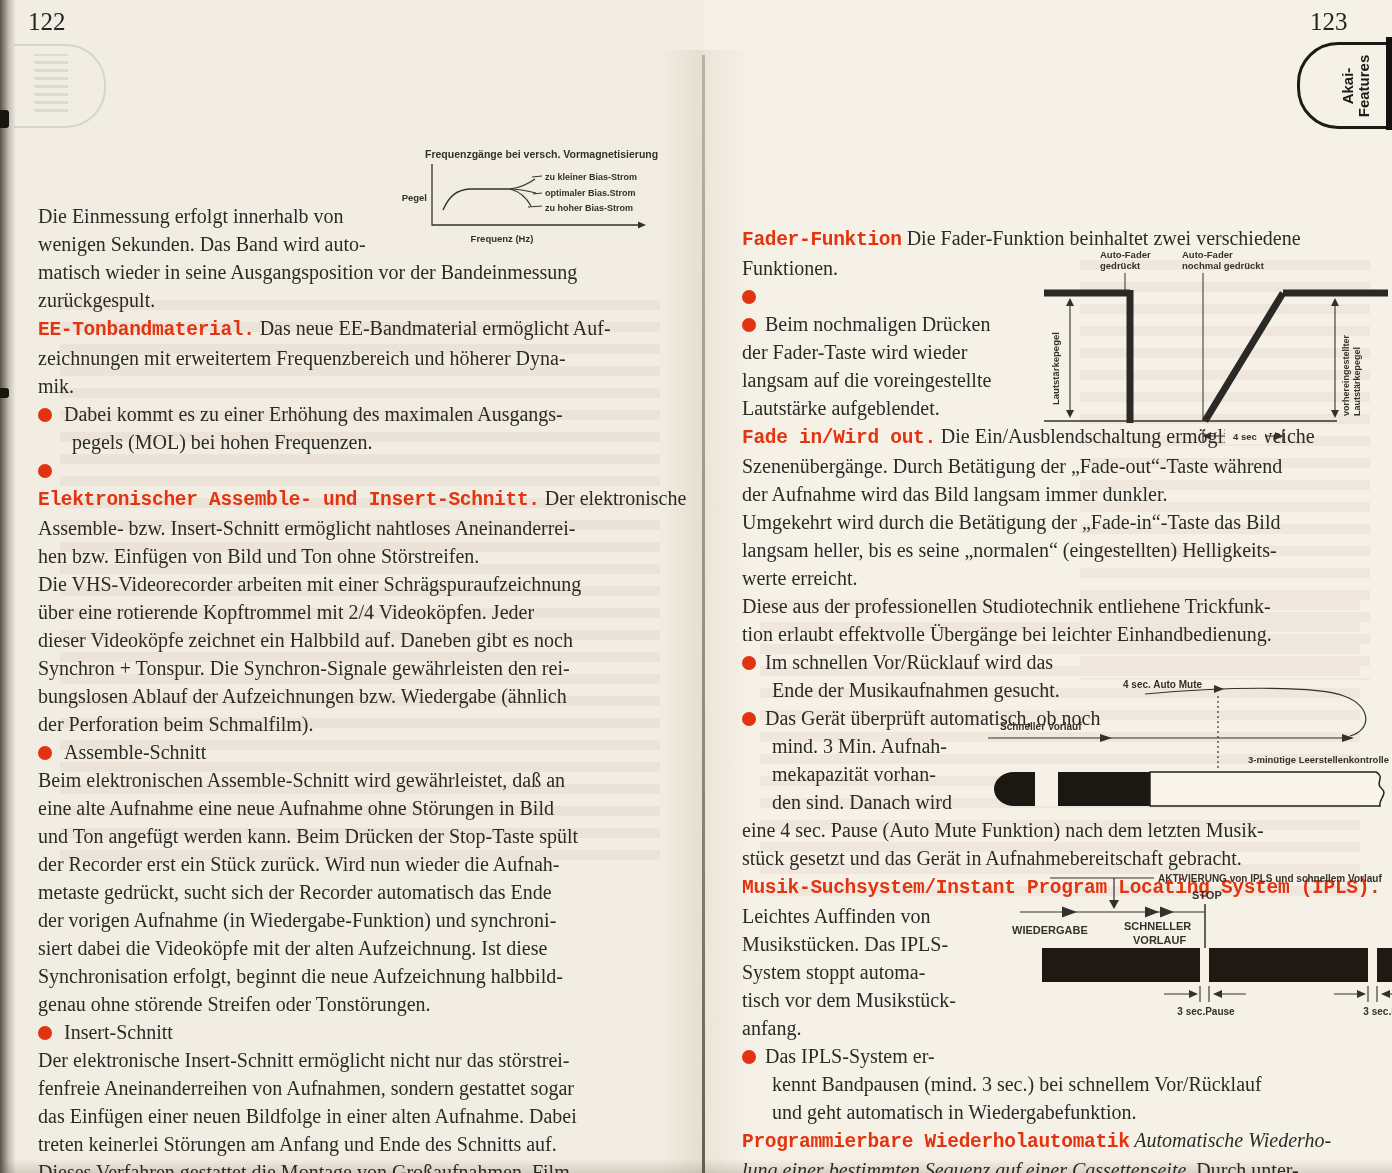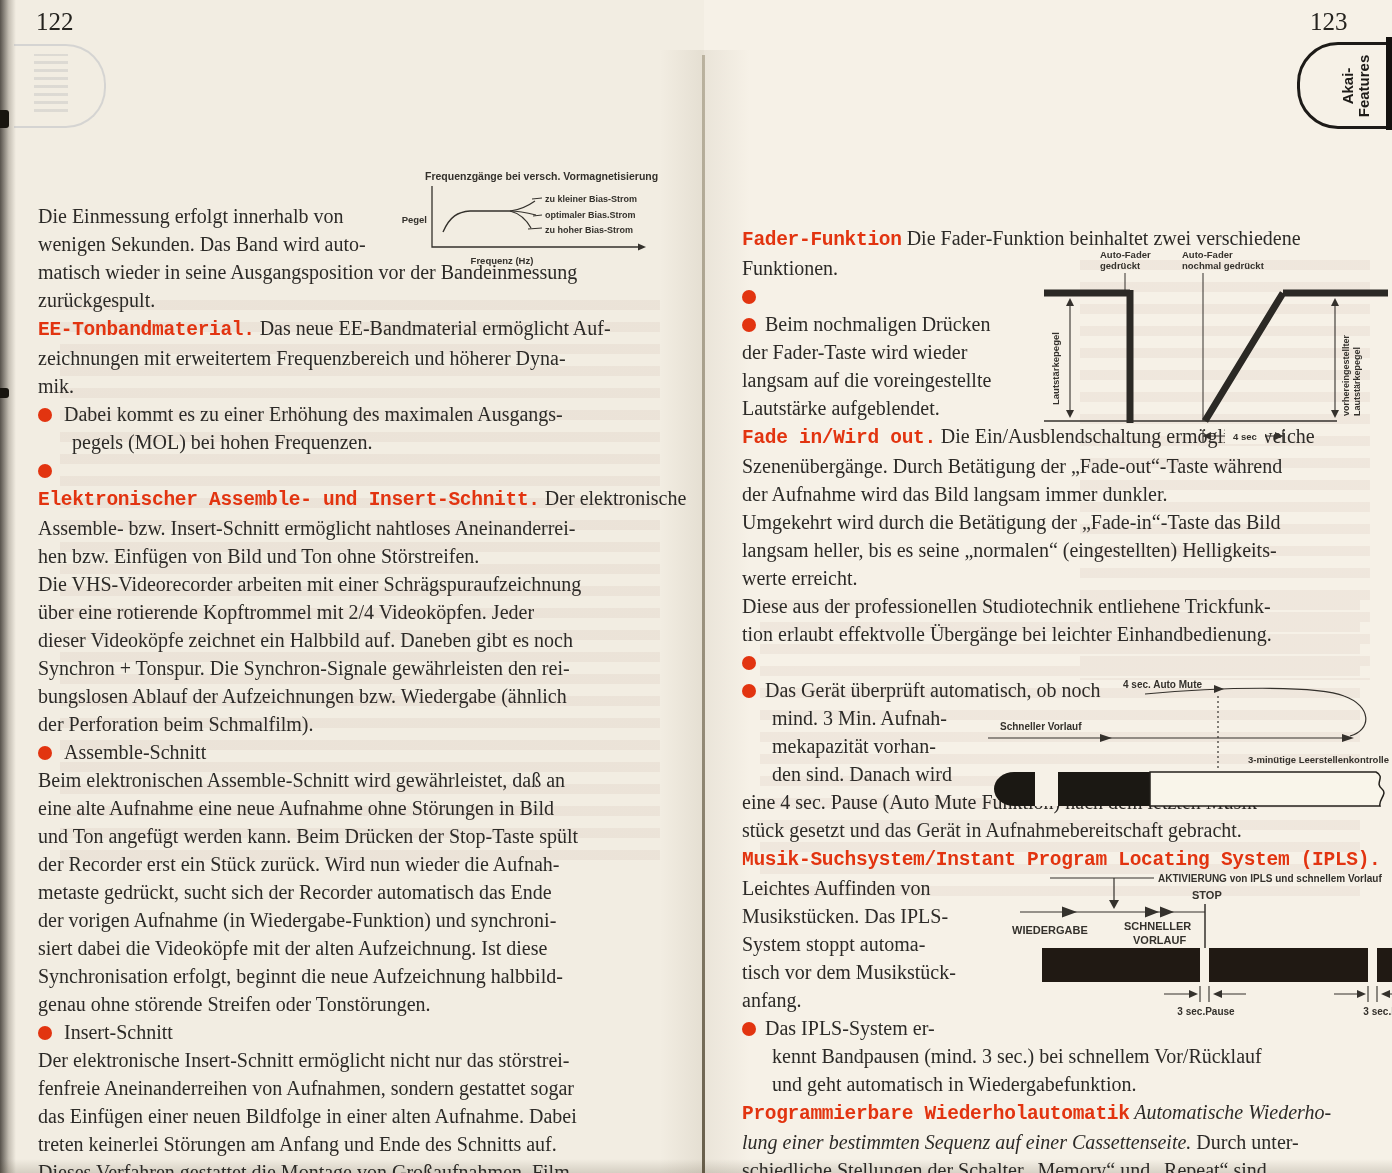--- a/index.html
+++ b/index.html
@@ -18,21 +18,21 @@
   .binding{position:absolute;left:0;top:0;bottom:0;width:16px;
      background:linear-gradient(90deg,rgba(35,30,25,.75),rgba(60,52,40,.25) 55%,rgba(0,0,0,0));}
   .nick{position:absolute;left:0;width:9px;background:#18150f;border-radius:0 3px 3px 0;}
   .gutter{position:absolute;left:702px;top:55px;bottom:0;width:3px;
      background:linear-gradient(180deg,rgba(150,140,115,.55),rgba(120,110,88,.75) 60%,rgba(90,80,60,.9));}
   .gutter-shade{position:absolute;left:660px;top:50px;bottom:0;width:90px;
      background:linear-gradient(90deg,rgba(0,0,0,0),rgba(120,105,80,.10) 45%,rgba(0,0,0,0));}
   .bottom-shade{position:absolute;left:0;right:0;bottom:0;height:14px;
      background:linear-gradient(0deg,rgba(80,70,50,.18),rgba(0,0,0,0));}
   .page-num{position:absolute;top:8px;font-size:25px;color:#25231f;}
-  .page-num.l{left:36px;}
+  .page-num.l{left:28px;}
   .page-num.r{left:1310px;width:70px;}
 
   
   .tab{position:absolute;left:1297px;top:42px;width:112px;height:81px;
        border:3px solid #1d1b18;border-radius:41px 0 0 41px;
        display:flex;align-items:center;justify-content:center;}
   .tab-text{transform:rotate(-90deg);font-family:"Liberation Sans",sans-serif;
        font-weight:bold;font-size:15px;line-height:16px;color:#1d1b18;
        text-align:center;white-space:nowrap;}
   .tab-text span{display:block;}
@@ -132,21 +132,21 @@
 treten keinerlei Störungen am Anfang und Ende des Schnitts auf.
 Dieses Verfahren gestattet die Montage von Großaufnahmen, Film-
 titeln usw. in eine vorhandene Aufzeichnung. Die Synchronisation
 mit der alten Aufzeichnung erfolgt am Schnitt-Anfang sowie am
 Schnitt-Ende. Bild und Ton besitzen keine wahrnehmbaren Störun-
 gen im Bild- und Tonbereich. Selbstverständlich muß zum Über-
 spielen der Video-Aufzeichnungen ein zweiter Recorder benutzt
 werden.</span></p>
   </div>
 
-  <div class="diagram" style="left:400px;top:146px;width:290px;height:104px;margin-top:22px;">
+  <div class="diagram" style="left:400px;top:146px;width:290px;height:104px;">
     <svg width="290" height="104" viewBox="0 0 290 104">
       <text class="dlbl" x="25" y="12" font-size="10.5">Frequenzgänge bei versch. Vormagnetisierung</text>
       <path d="M32,18 V79 H240" fill="none" stroke="#34312c" stroke-width="1.3"></path>
       <path d="M246,79 l-8,-3.5 v7 Z" fill="#34312c"></path>
       <text class="dlbl" x="27" y="55" font-size="9.5" text-anchor="end">Pegel</text>
       <text class="dlbl" x="102" y="96" font-size="9.5" text-anchor="middle">Frequenz (Hz)</text>
       <path d="M43,64 C50,48 58,44 70,43 H110" fill="none" stroke="#34312c" stroke-width="1.4"></path>
       <path d="M110,43 C120,42 128,38 135,33" fill="none" stroke="#34312c" stroke-width="1.2"></path>
       <path d="M110,43 C120,43 128,45 136,47" fill="none" stroke="#34312c" stroke-width="1.2"></path>
       <path d="M110,43 C118,45 126,51 131,60" fill="none" stroke="#34312c" stroke-width="1.2"></path>
@@ -166,21 +166,22 @@
 langsam auf die voreingestellte
 Lautstärke aufgeblendet.</span></p>
     <p><span class="head">Fade in/Wird out.</span><span class="body"> Die Ein/Ausblendschaltung ermöglicht weiche
 Szenenübergänge. Durch Betätigung der „Fade-out“-Taste während
 der Aufnahme wird das Bild langsam immer dunkler.
 Umgekehrt wird durch die Betätigung der „Fade-in“-Taste das Bild
 langsam heller, bis es seine „normalen“ (eingestellten) Helligkeits-
 werte erreicht.
 Diese aus der professionellen Studiotechnik entliehene Trickfunk-
 tion erlaubt effektvolle Übergänge bei leichter Einhandbedienung.</span></p>
-    <p class="hang"><span class="dot"></span></p>
+    <p class="hang"><span class="dot"></span><span class="body">Im schnellen Vor/Rücklauf wird das
+Ende der Musikaufnahmen gesucht.</span></p>
     <p class="hang"><span class="dot"></span><span class="body">Das Gerät überprüft automatisch, ob noch
 mind. 3 Min. Aufnah-
 mekapazität vorhan-
 den sind. Danach wird</span></p>
     <p><span class="body">eine 4 sec. Pause (Auto Mute Funktion) nach dem letzten Musik-
 stück gesetzt und das Gerät in Aufnahmebereitschaft gebracht.</span></p>
     <p><span class="head">Musik-Suchsystem/Instant Program Locating System (IPLS).</span><span class="body">
 Leichtes Auffinden von
 Musikstücken. Das IPLS-
 System stoppt automa-

